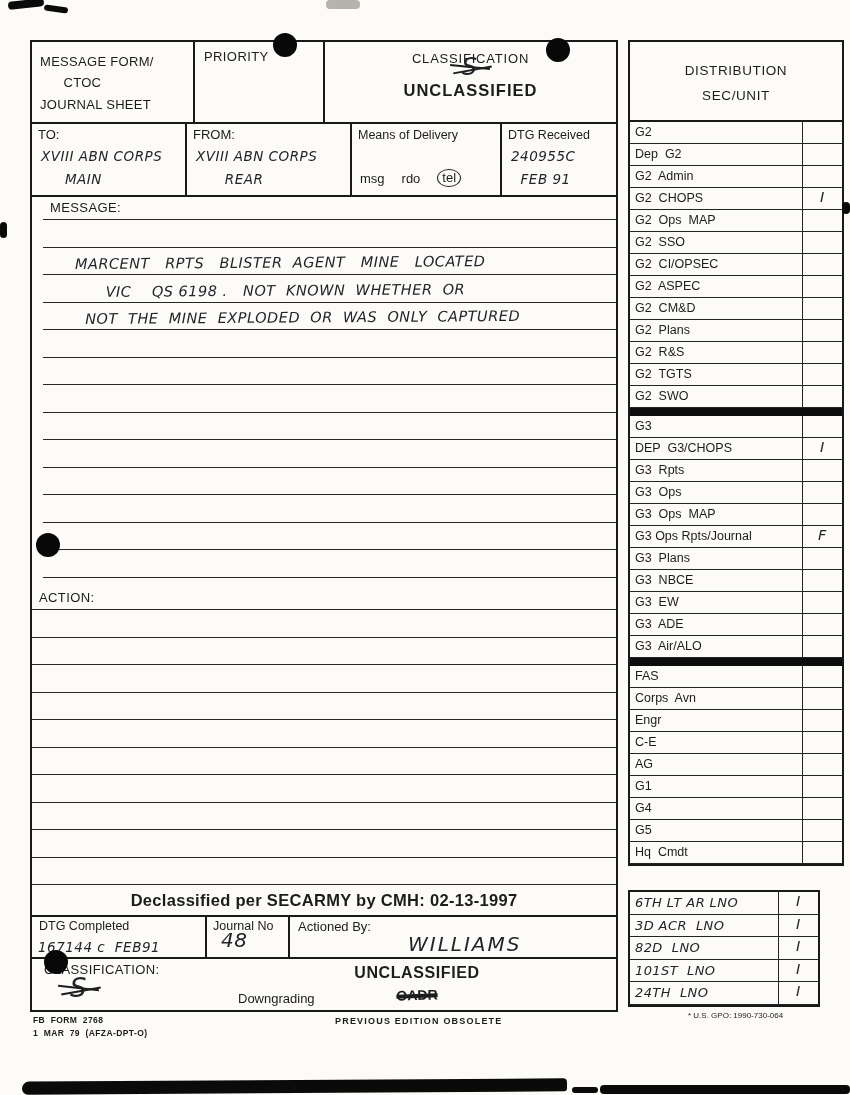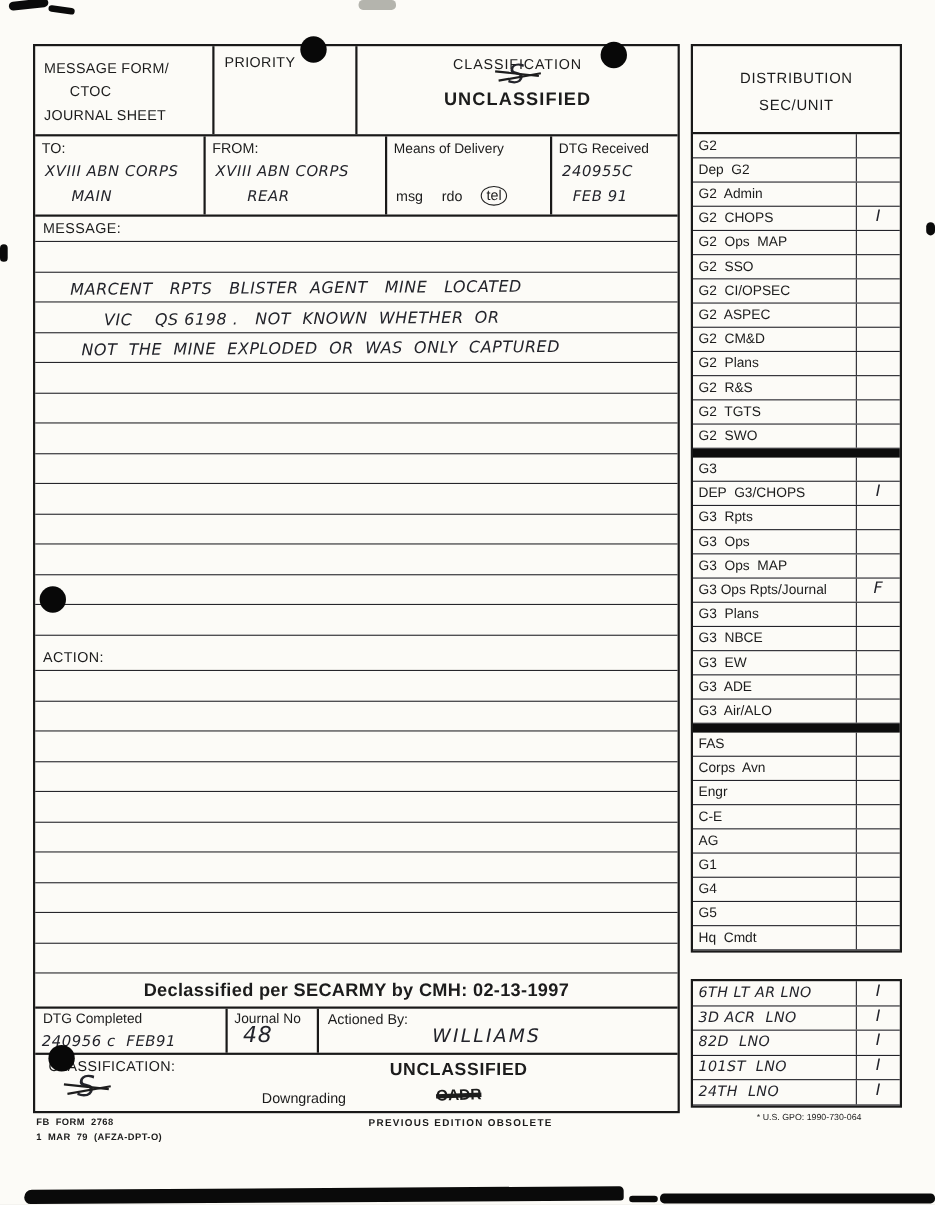--- a/index.html
+++ b/index.html
@@ -26,50 +26,50 @@
   .f-row2 { position:absolute; top:82px; left:0; right:0; height:73px; border-bottom:2px solid #191919; display:flex; }
   .c-to   { width:155px; border-right:2px solid #191919; padding:3px 0 0 6px; font-size:13px; }
   .c-from { width:165px; border-right:2px solid #191919; padding:3px 0 0 6px; font-size:13px; }
   .c-deliv{ width:150px; border-right:2px solid #191919; padding:4px 0 0 6px; font-size:12.5px; position:relative; }
   .c-dtgr { flex:1; padding:4px 0 0 6px; font-size:12.5px; }
   .hw-block { white-space:pre; font-size:13.5px; line-height:1.7; margin-top:3px; padding-left:3px; }
   .deliv-opts { position:absolute; bottom:8px; left:8px; display:flex; gap:17px; font-size:13px; align-items:center; }
   .circled { border:1.6px solid #222; border-radius:50%; padding:0 4px 1px 4px; }
 
   .sec-label { height:23px; border-bottom:1.5px solid #26262b; font-size:13px; padding:3px 0 0 7px; letter-spacing:.4px; }
-  .msg-section { position:absolute; top:155px; left:0; right:0; }
+  .msg-section { position:absolute; top:155px; left:11px; right:0; }
   .act-section { position:absolute; top:545px; left:0; right:0; }
   .rule-line { height:27.5px; border-bottom:1.5px solid #26262b; position:relative; }
   .rule-text { position:absolute; left:32px; bottom:2px; font-size:14.5px; white-space:pre; transform:rotate(-.4deg); transform-origin:left bottom; }
 
   .declass-bar { position:absolute; top:845px; left:0; right:0; height:30px; border-bottom:2px solid #191919;
     text-align:center; font-weight:bold; font-size:16.5px; padding-top:4px; letter-spacing:.3px; }
 
   .f-row3 { position:absolute; top:875px; left:0; right:0; height:42px; border-bottom:2px solid #191919; display:flex; }
   .c-dtgc { width:175px; border-right:2px solid #191919; padding:2px 0 0 7px; font-size:12.5px; position:relative; }
   .c-journal { width:83px; border-right:2px solid #191919; padding:2px 0 0 6px; font-size:12.5px; position:relative; }
   .c-actioned { flex:1; padding:2px 0 0 8px; font-size:13px; position:relative; }
   .dtgc-val { position:absolute; left:6px; bottom:2px; font-size:13.5px; white-space:pre; }
   .journal-val { position:absolute; left:14px; top:11px; font-size:20px; }
-  .actioned-val { position:absolute; left:103px; top:15px; font-size:17px; letter-spacing:2px; }
+  .actioned-val { position:absolute; left:118px; top:15px; font-size:20px; letter-spacing:2px; }
 
   .f-row4 { position:absolute; top:917px; left:0; right:0; bottom:0; }
   .class-label { position:absolute; left:12px; top:3px; font-size:13px; letter-spacing:.4px; }
   .scribble-bot { position:absolute; left:38px; top:14px; font-size:26px; }
   .downgrading { position:absolute; left:206px; bottom:4px; font-size:13px; }
   .unclass-bot { position:absolute; left:260px; top:5px; width:250px; text-align:center; font-size:16px; font-weight:bold; letter-spacing:.6px; }
   .oadr { position:absolute; left:260px; top:28px; width:250px; text-align:center; font-size:14px; font-weight:bold;
     text-decoration:line-through; text-decoration-thickness:3.5px; transform:rotate(-2deg); }
 
   .foot-left { position:absolute; left:33px; top:1014px; font-size:8.5px; font-weight:bold; white-space:pre; line-height:1.5; letter-spacing:.4px; }
   .foot-center { position:absolute; left:335px; top:1016px; font-size:9px; font-weight:bold; letter-spacing:1.2px; }
   .foot-right { position:absolute; left:688px; top:1011px; font-size:8px; }
 
   
-  .dist { position:absolute; left:628px; top:40px; width:192px; border:2px solid #191919; }
+  .dist { position:absolute; left:628px; top:40px; width:216px; border:2px solid #191919; }
   .dist-header { height:80px; border-bottom:2px solid #191919; text-align:center; white-space:pre-line;
     padding-top:17px; font-size:13.5px; line-height:1.85; letter-spacing:.6px; }
   .dist-row { display:flex; height:22px; border-bottom:1px solid #23232a; }
   .dist-label { flex:1; padding-left:5px; font-size:12.5px; line-height:21px; white-space:pre; overflow:hidden; }
   .dist-mark { width:40px; border-left:1.2px solid #23232a; text-align:center; font-size:14.5px; line-height:19px; }
   .dist-divider { height:8px; background:#0d0d0d; }
   .dist-hw { position:absolute; left:628px; top:890px; width:192px; border:2px solid #191919; }
   .dist-hw .dist-row { height:22.5px; }
   .dist-hw .dist-label { font-size:13px; line-height:21px; letter-spacing:.4px; }
 
@@ -226,21 +226,21 @@
             <span class="rule-text hw"></span>
           </div>
         </div>
     </div>
 
     <div class="declass-bar">Declassified per SECARMY by CMH: 02-13-1997</div>
 
     <div class="f-row3">
       <div class="c-dtgc">
         <span>DTG  Completed</span>
-        <div class="hw dtgc-val">240956 c  FEB91</div>
+        <div class="hw dtgc-val">167144 c  FEB91</div>
       </div>
       <div class="c-journal">
         <span>Journal  No</span>
         <div class="hw journal-val">48</div>
       </div>
       <div class="c-actioned">
         <span>Actioned  By:</span>
         <div class="hw actioned-val">WILLIAMS</div>
       </div>
     </div>

